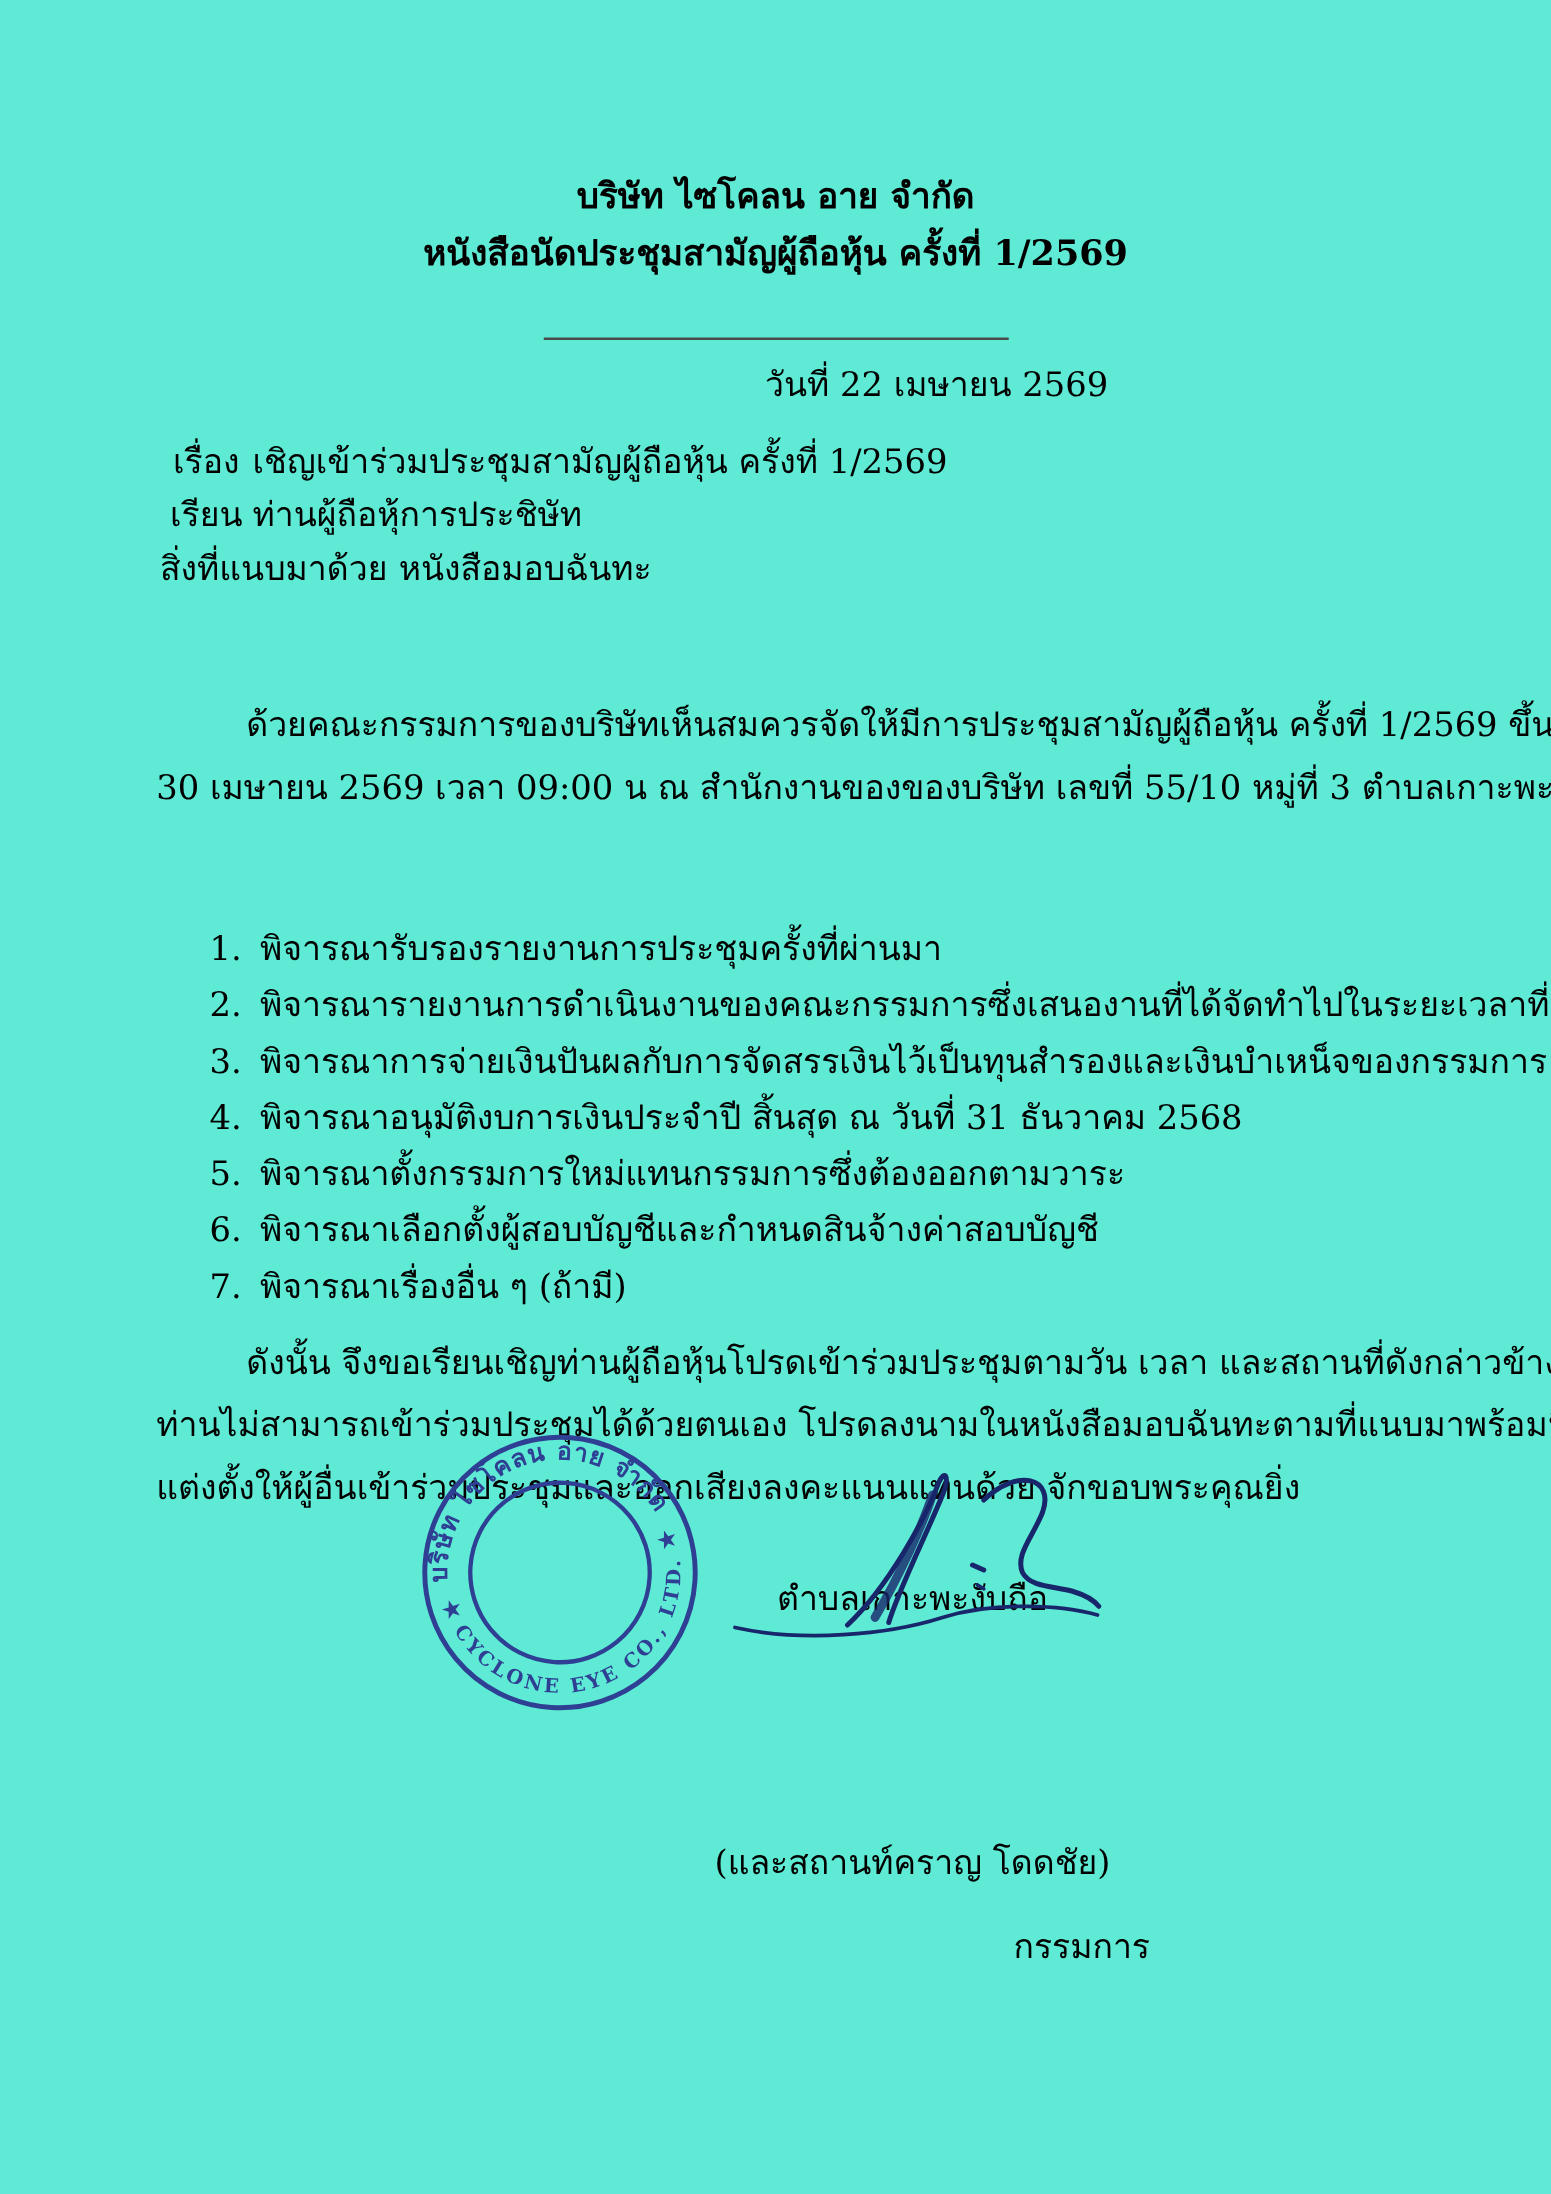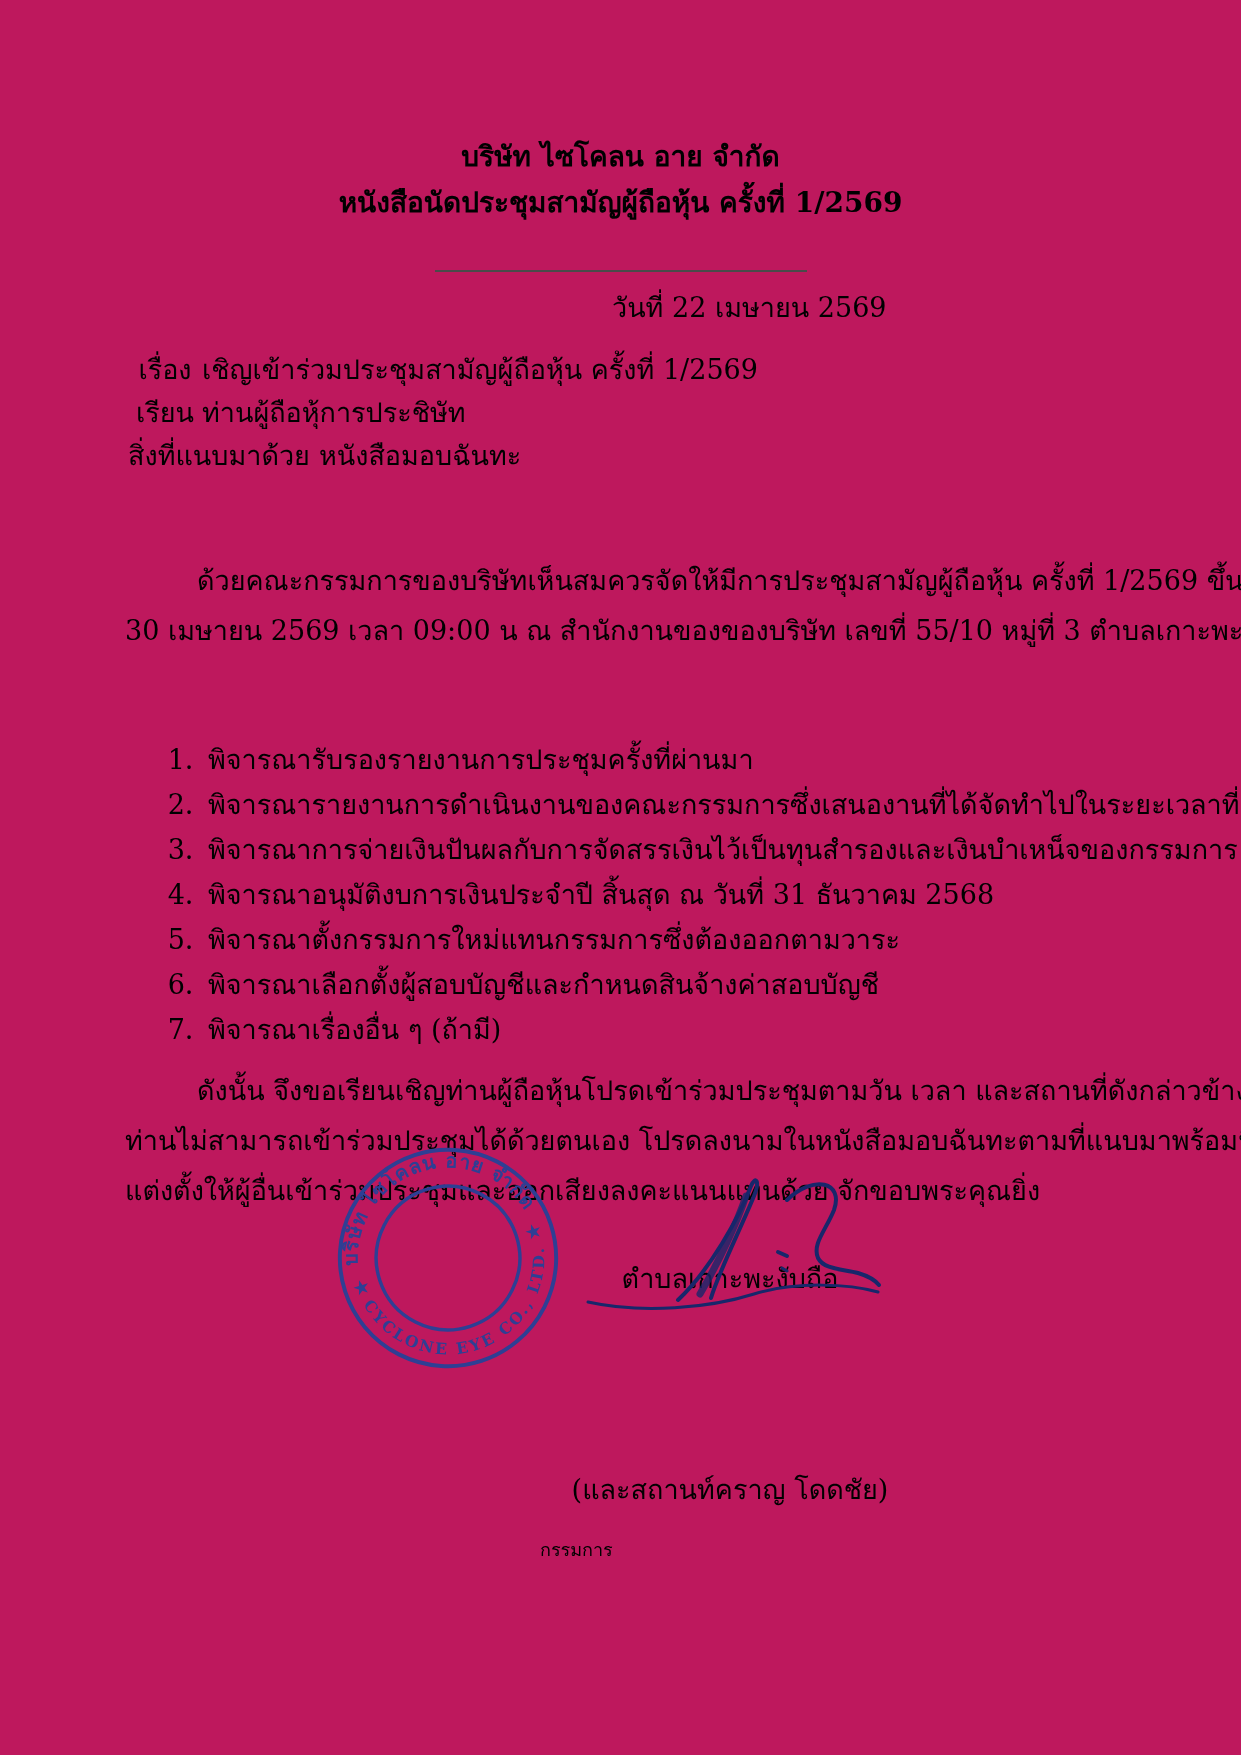--- a/index.html
+++ b/index.html
@@ -1,21 +1,21 @@
 <!DOCTYPE html>
 <html><head>
 <meta charset="utf-8">
 <style>
   * { margin:0; padding:0; box-sizing:border-box; }
   html,body { background:#ffffff; }
   .page {
     position:relative;
     width:1241px; height:1755px;
     margin:0 auto;
-    background:#be185d;
+    background:#5eead4;
     font-family:"DejaVu Serif","Liberation Serif",serif;
     color:#000;
     overflow:hidden;
   }
   .abs { position:absolute; }
   .title-block {
     top:134px; left:0; right:0;
     text-align:center;
     font-weight:bold;
     font-size:28px;
@@ -64,21 +64,21 @@
     font-size:27px; text-align:center; white-space:nowrap;
   }
   .stamp-wrap { top:1140px; left:330px; width:236px; height:236px; }
   .sig-wrap { top:1172px; left:582px; width:300px; height:148px; z-index:3; }
   .signer-name {
     top:1468px; left:540px; width:380px;
     font-size:27px; text-align:center; white-space:nowrap;
   }
   .signer-title {
     top:1535px; left:540px; width:380px;
-    font-size:18px; text-align:left; white-space:nowrap;
+    font-size:27px; text-align:right; white-space:nowrap;
   }
   svg text { font-family:"DejaVu Serif","Liberation Serif",serif; }
 </style>
 </head>
 <body>
 
 <div class="page">
 
   <div class="abs title-block">
     <div>บริษัท ไซโคลน อาย จำกัด</div>

